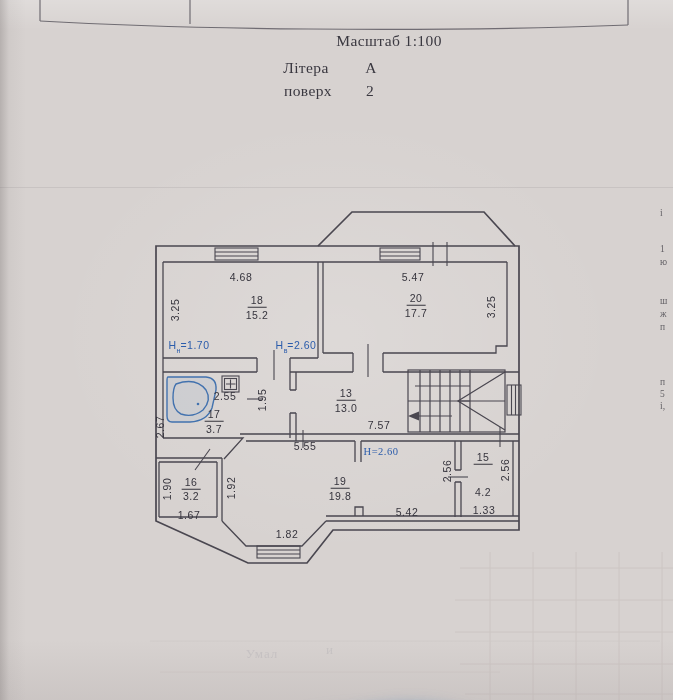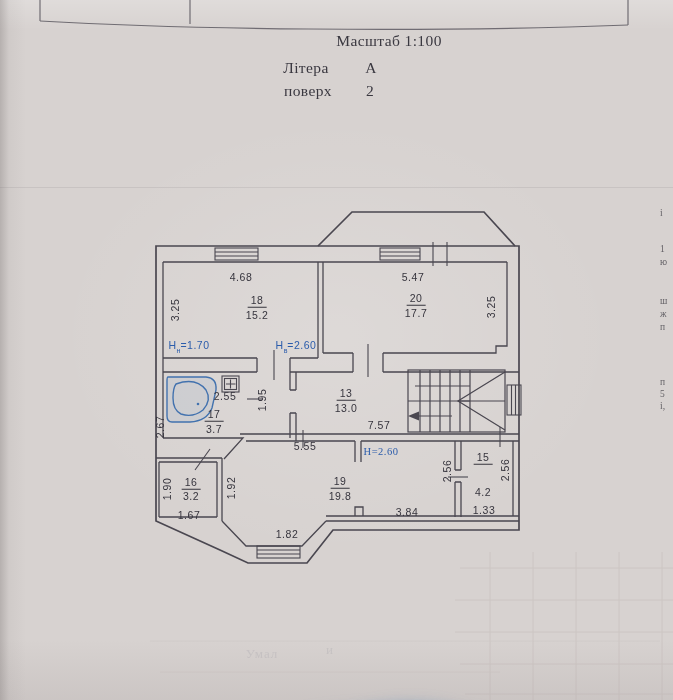--- a/index.html
+++ b/index.html
@@ -191,21 +191,21 @@
     <span class="lbl" style="left: 305px; top: 446px;">5.55</span>
     <span class="lbl blue" style="left: 381px; top: 452px; font-family: Liberation Serif, serif;">H=2.60</span>
     <span class="lbl rot" style="left: 167px; top: 489px;">1.90</span>
     <span class="lbl und" style="left: 191px; top: 483px;">16</span>
     <span class="lbl" style="left: 191px; top: 496px;">3.2</span>
     <span class="lbl" style="left: 189px; top: 515px;">1.67</span>
     <span class="lbl rot" style="left: 231px; top: 488px;">1.92</span>
     <span class="lbl und" style="left: 340px; top: 482px;">19</span>
     <span class="lbl" style="left: 340px; top: 496px;">19.8</span>
     <span class="lbl" style="left: 287px; top: 534px;">1.82</span>
-    <span class="lbl" style="left: 407px; top: 512px;">3.84</span>
+    <span class="lbl" style="left: 407px; top: 512px;">5.42</span>
     <span class="lbl rot" style="left: 447px; top: 471px;">2.56</span>
     <span class="lbl und" style="left: 483px; top: 458px;">15</span>
     <span class="lbl" style="left: 483px; top: 492px;">4.2</span>
     <span class="lbl rot" style="left: 505px; top: 470px;">2.56</span>
     <span class="lbl" style="left: 484px; top: 510px;">1.33</span>
   </div>
 
 <div id="edge-layer">
     <span class="edge-frag" style="top: 213px;">і</span>
     <span class="edge-frag" style="top: 249px;">1</span>

